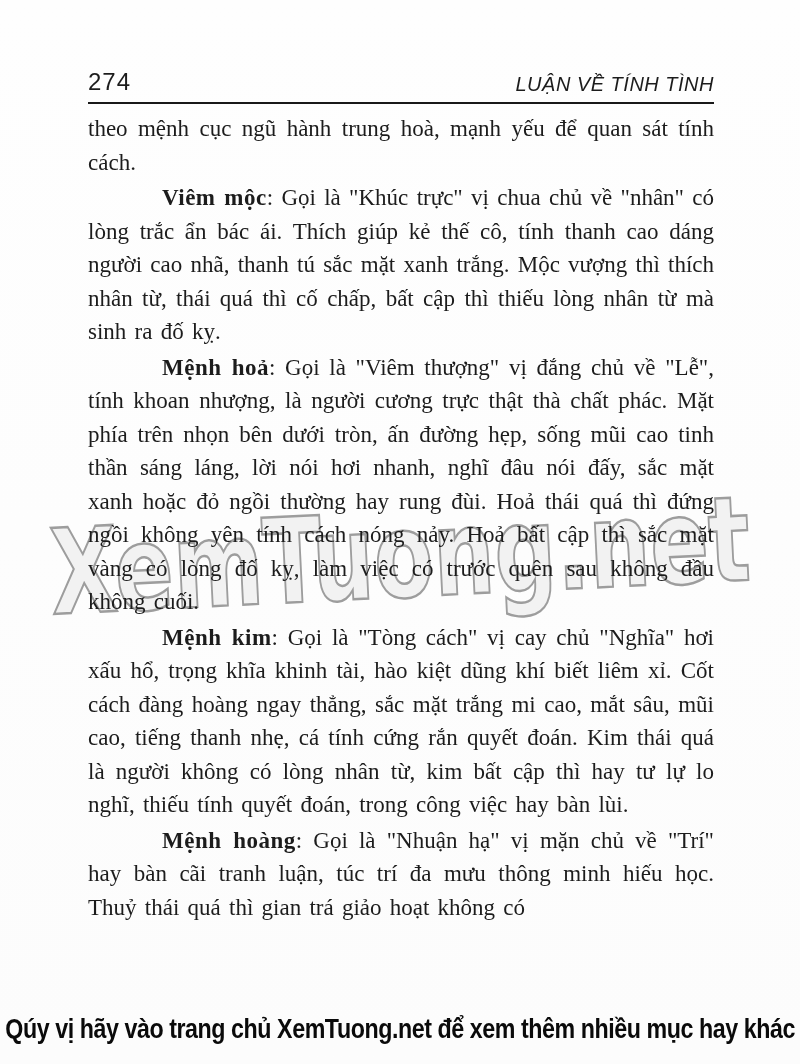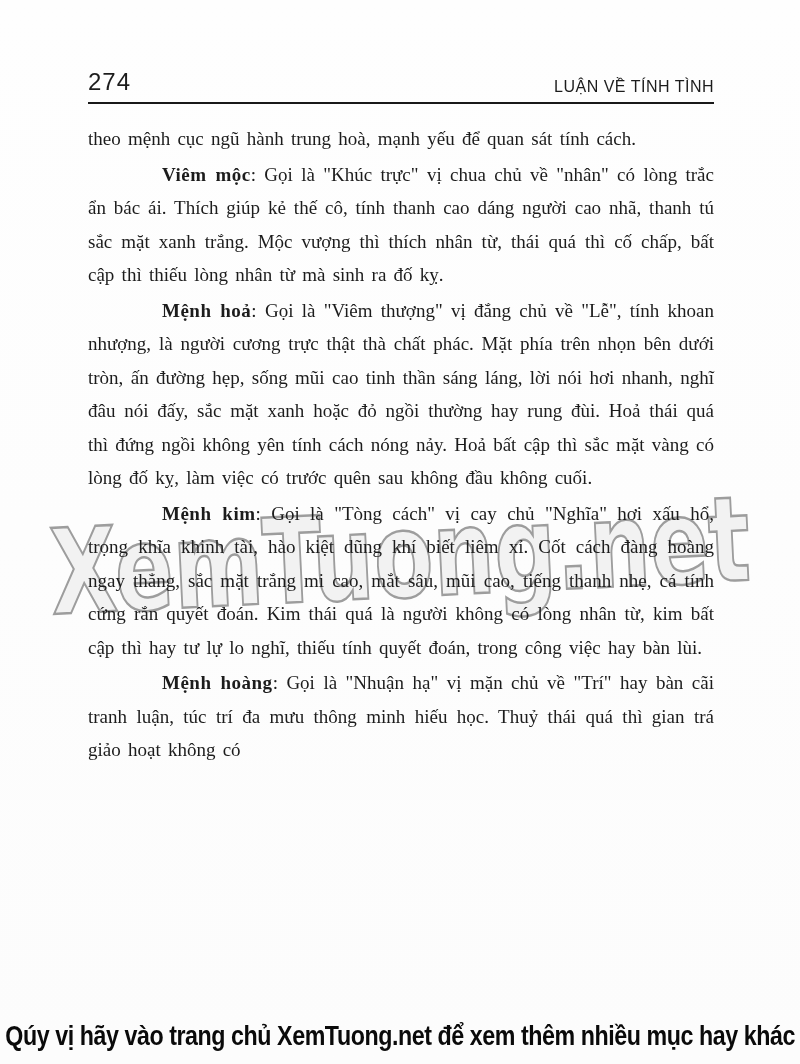--- a/index.html
+++ b/index.html
@@ -21,28 +21,28 @@
     position: absolute;
     left: 88px; right: 86px; top: 68px;
     display: flex;
     justify-content: space-between;
     align-items: flex-end;
     font-family: "Liberation Sans", sans-serif;
     padding-bottom: 6px;
     border-bottom: 2.5px solid #191919;
   }
   .page-number { font-size: 24px; letter-spacing: 1px; }
-  .running-title { font-size: 16px; letter-spacing: 0.5px; font-weight: 500; }
+  .running-title { font-size: 20px; letter-spacing: 0.5px; font-weight: 500; font-style: italic; }
 
   
   .body-text {
     position: absolute;
-    left: 88px; top: 122px;
+    left: 88px; top: 112px;
     width: 626px;
-    font-size: 19px;
+    font-size: 23px;
     line-height: 33.5px;
     text-align: justify;
     word-spacing: 2.5px;
     z-index: 2;
   }
   .para { margin: 0 0 2px 0; }
   .para.indent { text-indent: 74px; }
   .para-lead { font-weight: bold; letter-spacing: 0.5px; }
 
   
@@ -63,21 +63,21 @@
     stroke: #9d9d9d;
     stroke-width: 2.5px;
   }
 
   
   .footer {
     position: absolute;
     left: 0; right: 0; bottom: 6px;
     height: 44px;
     display: flex;
-    align-items: center;
+    align-items: flex-start;
     justify-content: center;
     z-index: 3;
   }
   .footer-text {
     font-family: "Liberation Sans", sans-serif;
     font-weight: bold;
     font-size: 27px;
     color: #0a0a0a;
     white-space: nowrap;
     transform: scaleX(0.86);

